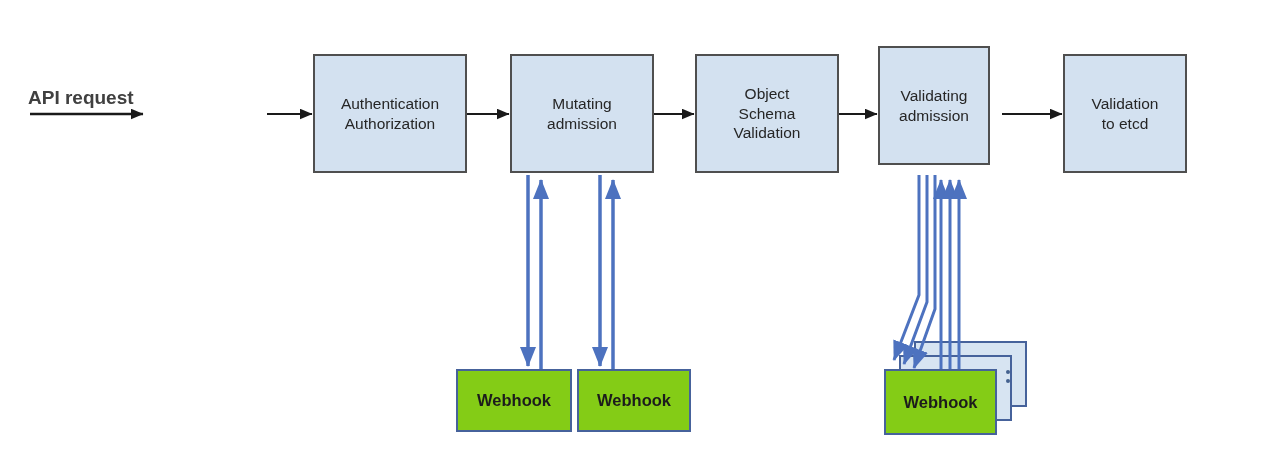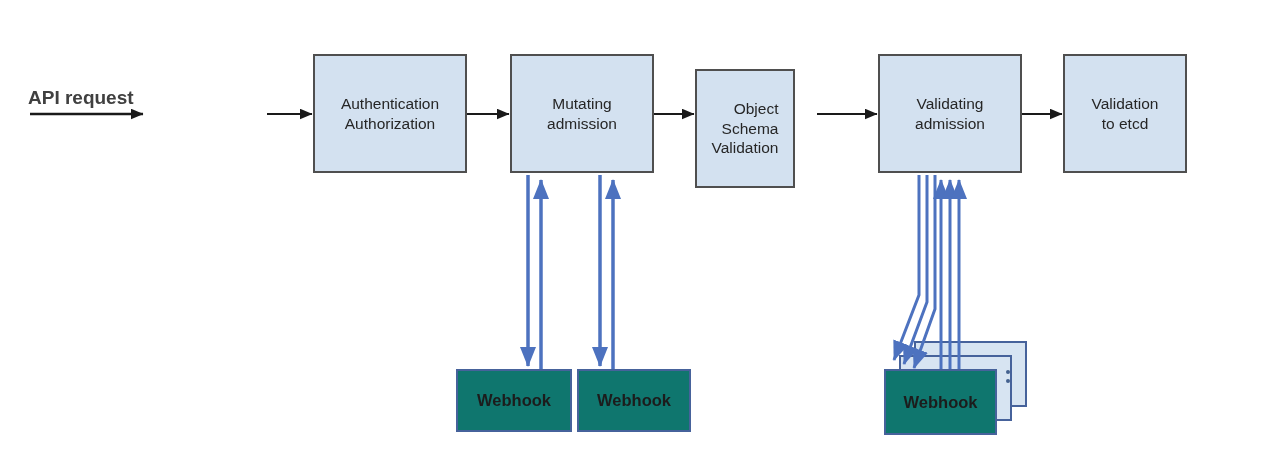--- a/index.html
+++ b/index.html
@@ -11,21 +11,21 @@
   .z1{z-index:1}.z2{z-index:2}.z3{z-index:3}
   svg.arrows{position:absolute;left:0;top:0;}
   .node{
     position:absolute;box-sizing:border-box;
     background:#d3e1f0;border:2px solid #4f4f4f;
     display:flex;align-items:center;justify-content:center;
     text-align:center;color:#262626;font-size:15.5px;line-height:1.25;
     white-space:pre-line;
   }
   .webhook{
-    border:2px solid #46629b;background:#0f766e;
+    border:2px solid #46629b;background:#84cc16;
     font-weight:bold;font-size:16.5px;color:#1c1c1c;
   }
   .stackbox{position:absolute;box-sizing:border-box;background:#d7e4f2;border:2px solid #46629b;}
   .request-label{
     position:absolute;left:28px;top:87px;width:114px;
     font-weight:bold;font-size:19px;color:#404040;text-align:left;
   }
   .dot{position:absolute;width:4px;height:4px;border-radius:50%;background:#44618f;}
 </style>
 </head>
@@ -81,25 +81,25 @@
 
     <div class="request-label">API request</div>
 
 
     <div class="node" style="left:313px;top:54px;width:154px;height:119px;">Authentication
 Authorization</div>
 
     <div class="node" style="left:510px;top:54px;width:144px;height:119px;">Mutating
 admission</div>
 
-    <div class="node" style="left:695px;top:69px;width:100px;height:119px;text-align:right;">Object
+    <div class="node" style="left:695px;top:54px;width:144px;height:119px;">Object
 Schema
 Validation</div>
 
-    <div class="node" style="left:878px;top:54px;width:144px;height:119px;">Validating
+    <div class="node" style="left:878px;top:46px;width:112px;height:119px;">Validating
 admission</div>
 
     <div class="node" style="left:1063px;top:54px;width:124px;height:119px;">Validation
 to etcd</div>
 
     <div class="node webhook" style="left:456px;top:369px;width:116px;height:63px;">Webhook</div>
 
     <div class="node webhook" style="left:577px;top:369px;width:114px;height:63px;">Webhook</div>
 
     <div class="node webhook" style="left:884px;top:369px;width:113px;height:66px;">Webhook</div>

